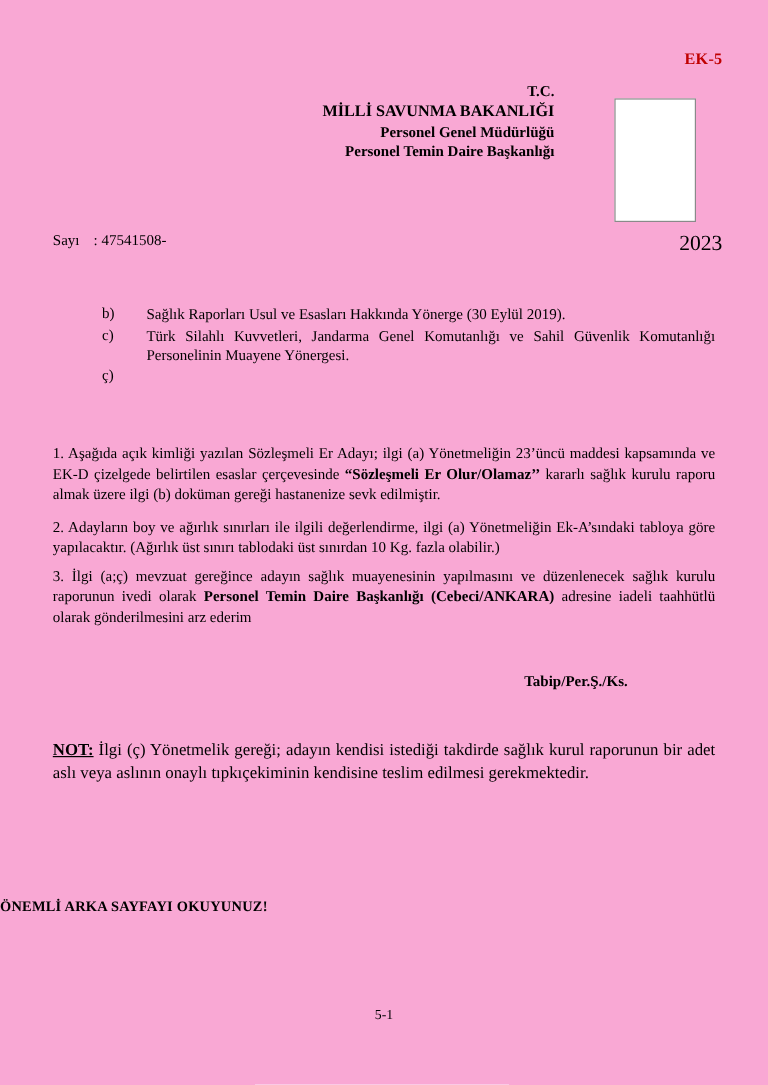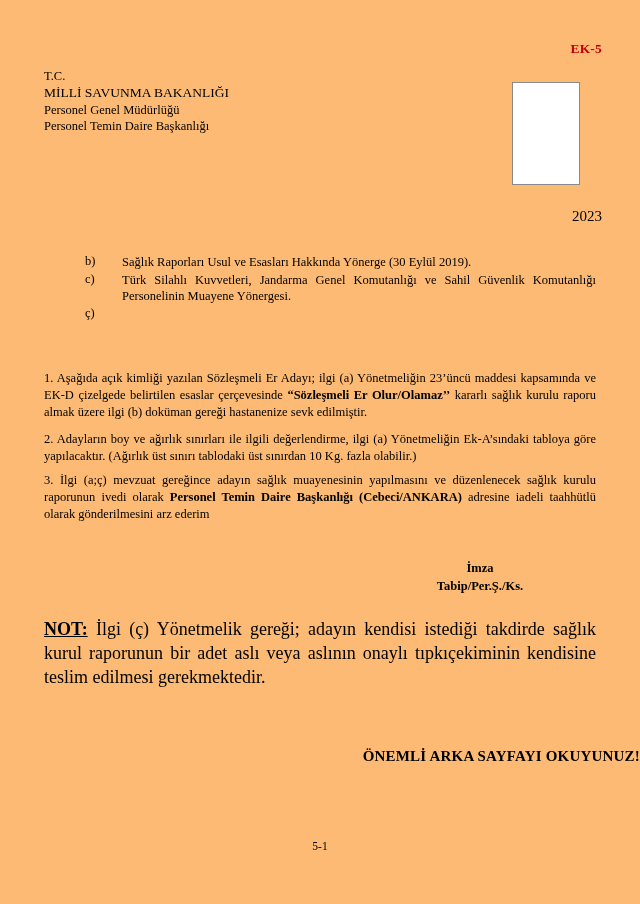--- a/index.html
+++ b/index.html
@@ -8,21 +8,21 @@
     background: #ffffff;
   }
   body {
     font-family: "Liberation Serif", "DejaVu Serif", serif;
     color: #000000;
   }
   .page {
     position: relative;
     width: 640px;
     height: 904px;
-    background: #fdba74;
+    background: #f9a8d4;
     overflow: hidden;
   }
 
   
   .ek-marker {
     position: absolute;
     top: 41px;
     right: 38px;
     font-size: 13.5px;
     font-weight: bold;
@@ -38,47 +38,47 @@
     width: 68px;
     height: 103px;
     border: 1px solid #8a8a8a;
     background: #ffffff;
     box-sizing: border-box;
   }
 
   
   .letterhead {
     position: absolute;
-    left: 44px;
+    left: 32px;
     top: 68px;
     width: 430px;
-    text-align: left;
+    text-align: right;
     line-height: 1.30;
+    font-weight: bold;
   }
   .letterhead div { white-space: nowrap; }
   .lh-tc     { font-size: 12.5px; }
   .lh-main   { font-size: 13.5px; }
   .lh-sub    { font-size: 12.5px; }
 
   
   .meta {
     position: absolute;
     left: 44px;
     top: 192px;
     font-size: 12.5px;
     line-height: 1.38;
   }
   .meta .row { white-space: nowrap; }
   .meta .lbl { display: inline-block; width: 34px; }
   .year {
     position: absolute;
     right: 38px;
     top: 192px;
-    font-size: 15px;
-    margin-top: 16px;
+    font-size: 18px;
   }
 
   
   .ilgi {
     position: absolute;
     left: 44px;
     top: 254px;
     width: 552px;
     font-size: 12.5px;
   }
@@ -131,21 +131,21 @@
     font-weight: bold;
     line-height: 1.42;
   }
 
   
   .note {
     position: absolute;
     left: 44px;
     top: 617px;
     width: 552px;
-    font-size: 18px;
+    font-size: 14px;
     line-height: 1.34;
     text-align: justify;
     text-align-last: left;
   }
   .note .u { text-decoration: underline; font-weight: bold; }
 
   
   .identity {
     position: absolute;
     left: 44px;
@@ -160,22 +160,22 @@
   }
   .identity .field { white-space: nowrap; }
   .identity .field .name { display: inline-block; width: 78px; }
 
   
   .warning {
     position: absolute;
     left: 0;
     right: 0;
     top: 748px;
-    text-align: right;
-    font-size: 15px;
+    text-align: left;
+    font-size: 12px;
     font-weight: bold;
     letter-spacing: 0.2px;
   }
 
   
   .folio {
     position: absolute;
     left: 0;
     right: 0;
     top: 840px;
@@ -195,20 +195,23 @@
   <div class="stamp-box"></div>
 
   <div class="letterhead">
     <div class="lh-tc">T.C.</div>
     <div class="lh-main">MİLLİ SAVUNMA BAKANLIĞI</div>
     <div class="lh-sub">Personel Genel Müdürlüğü</div>
     <div class="lh-sub">Personel Temin Daire Başkanlığı</div>
   </div>
 
   <div class="meta">
+    <div class="row">
+      <span class="lbl">Sayı</span><span>: 47541508-</span>
+    </div>
   </div>
   <div class="year">2023</div>
 
   <div class="ilgi">
 
 
     <div class="ilgi-row">
       <span class="ilgi-lead"></span>
       <span class="ilgi-mark">b)</span>
       <span class="ilgi-text justify-force">Sağlık Raporları Usul ve Esasları Hakkında Yönerge (30 Eylül 2019).</span>
@@ -227,21 +230,20 @@
 
   </div>
 
   <div class="para p1"><span>1. Aşağıda açık kimliği yazılan Sözleşmeli Er Adayı; ilgi (a) Yönetmeliğin 23’üncü maddesi kapsamında ve EK-D çizelgede belirtilen esaslar çerçevesinde </span><span class="b">“Sözleşmeli Er Olur/Olamaz’’</span><span> kararlı sağlık kurulu raporu almak üzere ilgi (b) doküman gereği hastanenize sevk edilmiştir.</span></div>
 
   <div class="para p2">2. Adayların boy ve ağırlık sınırları ile ilgili değerlendirme, ilgi (a) Yönetmeliğin Ek-A’sındaki tabloya göre yapılacaktır. (Ağırlık üst sınırı tablodaki üst sınırdan 10 Kg. fazla olabilir.)</div>
 
   <div class="para p3"><span>3. İlgi (a;ç) mevzuat gereğince adayın sağlık muayenesinin yapılmasını ve düzenlenecek sağlık kurulu raporunun ivedi olarak </span><span class="b">Personel Temin Daire Başkanlığı (Cebeci/ANKARA)</span><span> adresine  iadeli taahhütlü olarak gönderilmesini arz ederim</span></div>
 
   <div class="signature">
-    <div>İmza</div>
     <div>Tabip/Per.Ş./Ks.</div>
   </div>
 
   <div class="note"><span class="u">NOT:</span><span> İlgi (ç) Yönetmelik gereği; adayın kendisi istediği takdirde sağlık kurul raporunun bir adet aslı veya aslının onaylı tıpkıçekiminin kendisine teslim edilmesi gerekmektedir.</span></div>
 
 
   <div class="warning">ÖNEMLİ ARKA SAYFAYI OKUYUNUZ!</div>
 
   <div class="folio">5-1</div>
 

